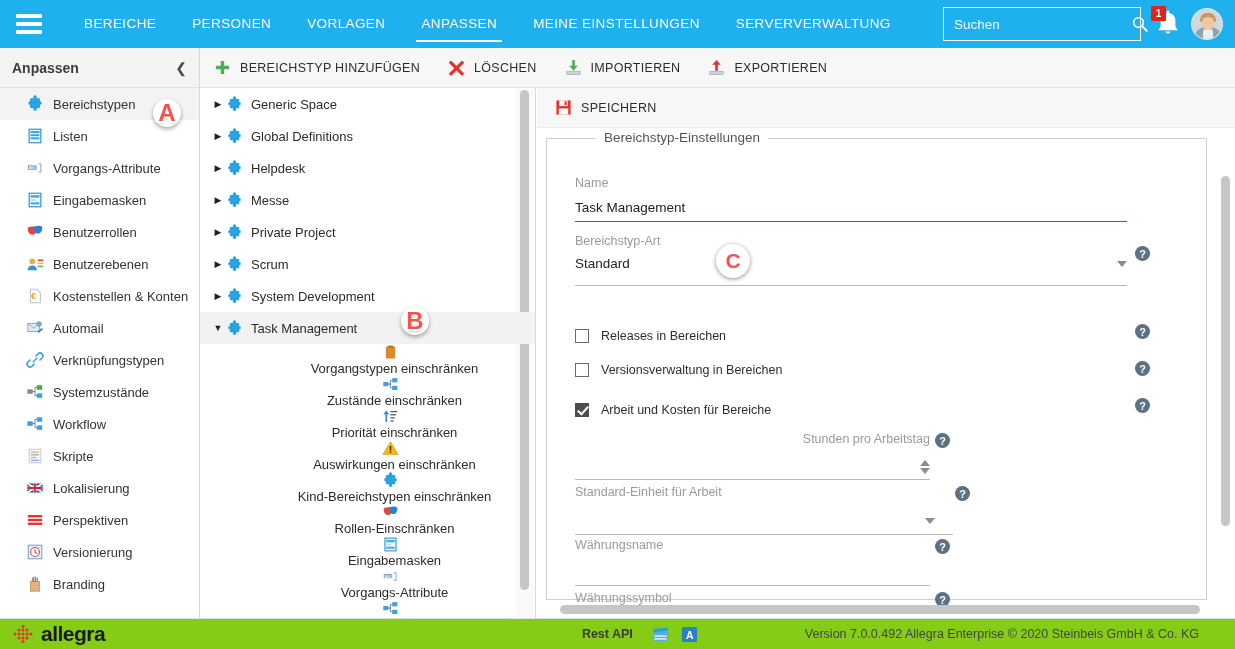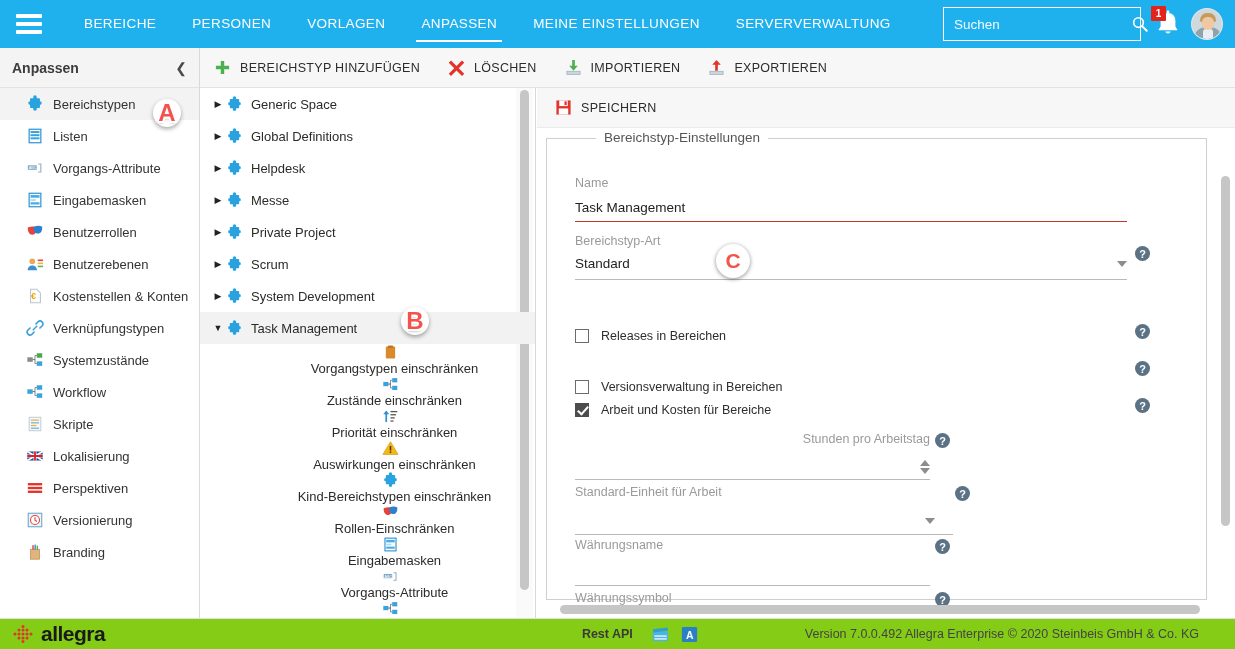--- a/index.html
+++ b/index.html
@@ -348,20 +348,31 @@
   <div class="side-item">
     <span class="ic">
       <svg viewBox="0 0 20 20" width="18" height="18">
           <path d="M5 2.5h7l4 4v11H5Z" fill="#fff" stroke="#b9c6cf" stroke-width="1.2"></path>
           <text x="5.6" y="13.6" font-size="10" fill="#e8a400" font-family="Liberation Sans, sans-serif" font-weight="bold">€</text>
         </svg>
     </span>
     <span class="lbl">Kostenstellen &amp; Konten</span>
   </div>
 
+  <div class="side-item">
+    <span class="ic">
+      <svg viewBox="0 0 20 20" width="18" height="18">
+          <rect x="2" y="5" width="13" height="9" fill="#dfe9f0" stroke="#8fa9bb" stroke-width="1"></rect>
+          <path d="M2 5l6.5 5L15 5" fill="none" stroke="#8fa9bb" stroke-width="1"></path>
+          <circle cx="14.5" cy="5.5" r="3" fill="#7aa9c9"></circle>
+          <path d="M12.5 14l5-4 1.5 1.5-5 4Z" fill="#4c7fa8"></path>
+        </svg>
+    </span>
+    <span class="lbl">Automail</span>
+  </div>
 
   <div class="side-item">
     <span class="ic">
       <svg viewBox="0 0 20 20" width="18" height="18">
           <path d="M7.5 12.5 12.5 7.5" stroke="#3b9ede" stroke-width="1.6" fill="none"></path>
           <path d="M9 14.5 6.5 17a3.2 3.2 0 0 1-4.5-4.5L4.5 10" stroke="#3b9ede" stroke-width="1.8" fill="none" stroke-linecap="round"></path>
           <path d="M11 5.5 13.5 3a3.2 3.2 0 0 1 4.5 4.5L15.5 10" stroke="#3b9ede" stroke-width="1.8" fill="none" stroke-linecap="round"></path>
         </svg>
     </span>
     <span class="lbl">Verknüpfungstypen</span>
@@ -694,34 +705,34 @@
 
       <div class="f-row" style="top:37px; width:552px;">
         <div class="f-label">Name</div>
         <div class="underline red" style="padding-bottom:5px;">
           <span class="f-value">Task Management</span>
         </div>
       </div>
 
       <div class="f-row" style="top:95px; width:552px;">
         <div class="f-label">Bereichstyp-Art</div>
-        <div class="underline" style="padding-bottom:8px; display:flex; align-items:flex-end;">
+        <div class="underline" style="padding-bottom:14px; display:flex; align-items:flex-end;">
           <span class="f-value">Standard</span>
           <span class="caret-dn" style="margin-left:auto; margin-bottom:4px;"></span>
         </div>
       </div>
       <div class="helpicon" style="position:absolute; left:588px; top:107px;">?</div>
 
       <div class="f-row" style="top:190px; display:flex; align-items:center;">
         <span class="cbox"></span>
         <span class="cb-label">Releases in Bereichen</span>
       </div>
       <div class="helpicon" style="position:absolute; left:588px; top:185px;">?</div>
 
-      <div class="f-row" style="top:241px; display:flex; align-items:center;">
+      <div class="f-row" style="top:224px; display:flex; align-items:center;">
         <span class="cbox"></span>
         <span class="cb-label">Versionsverwaltung in Bereichen</span>
       </div>
       <div class="helpicon" style="position:absolute; left:588px; top:222px;">?</div>
 
       <div class="f-row" style="top:264px; display:flex; align-items:center;">
         <span class="cbox on"></span>
         <span class="cb-label">Arbeit und Kosten für Bereiche</span>
       </div>
       <div class="helpicon" style="position:absolute; left:588px; top:259px;">?</div>

